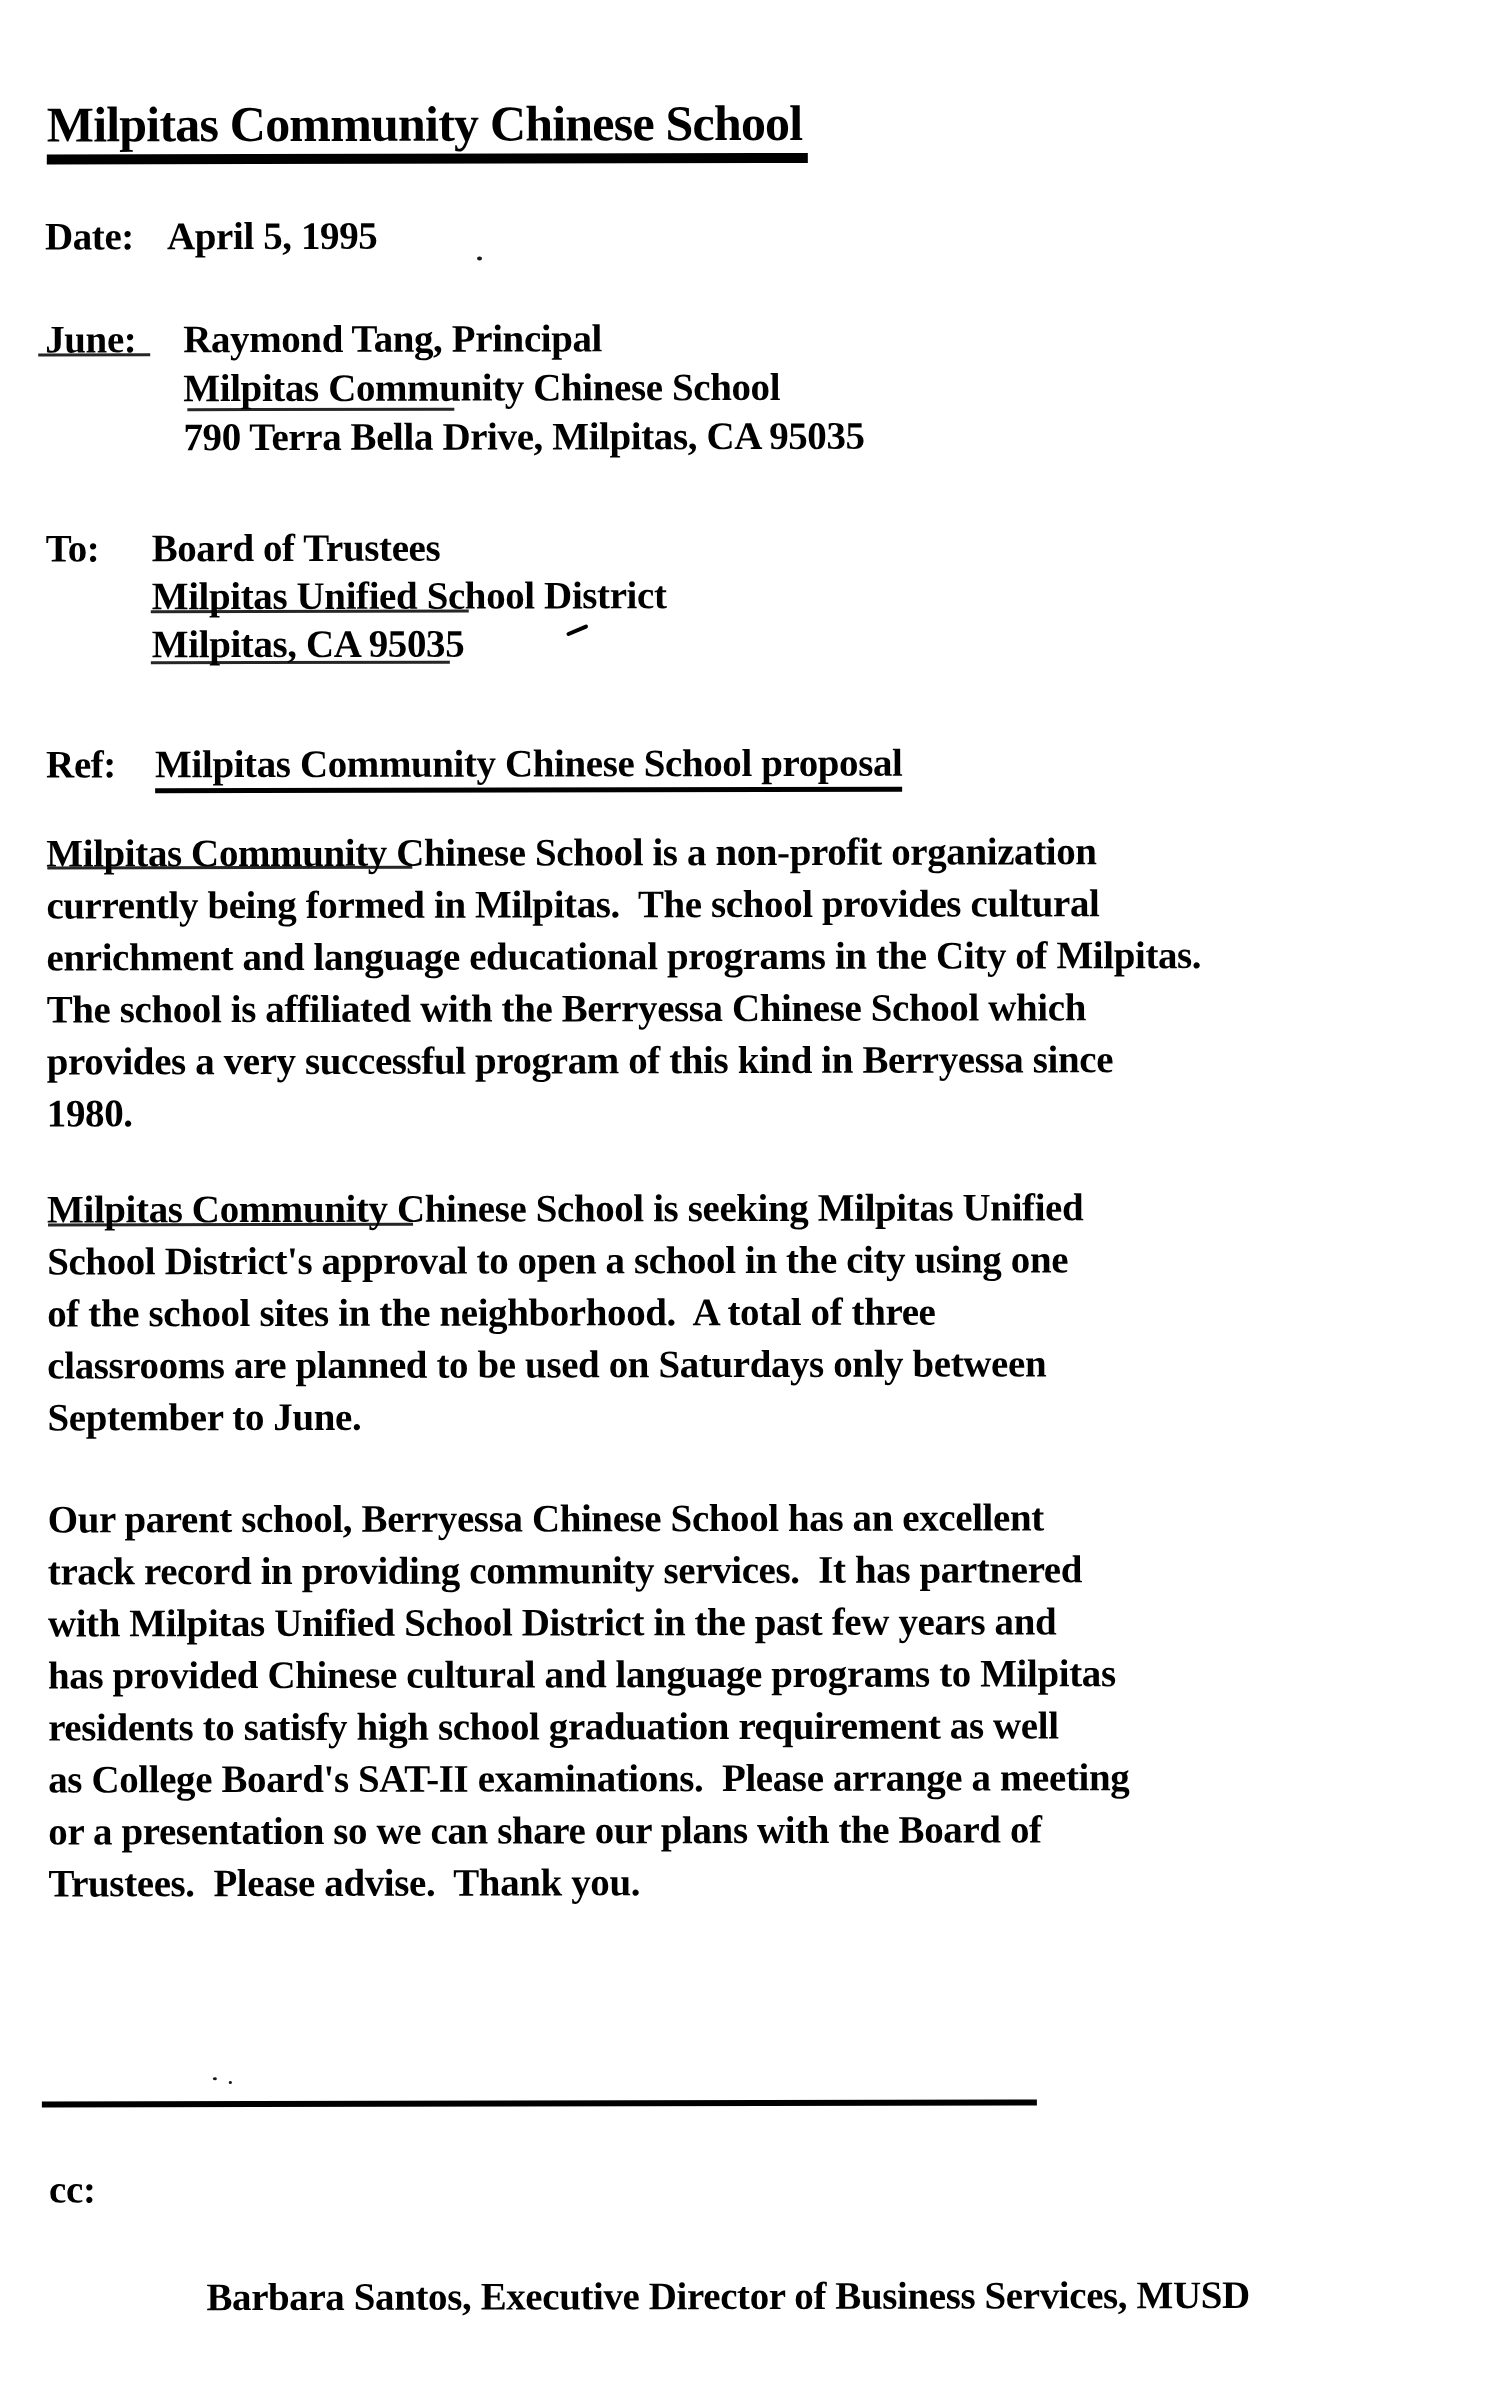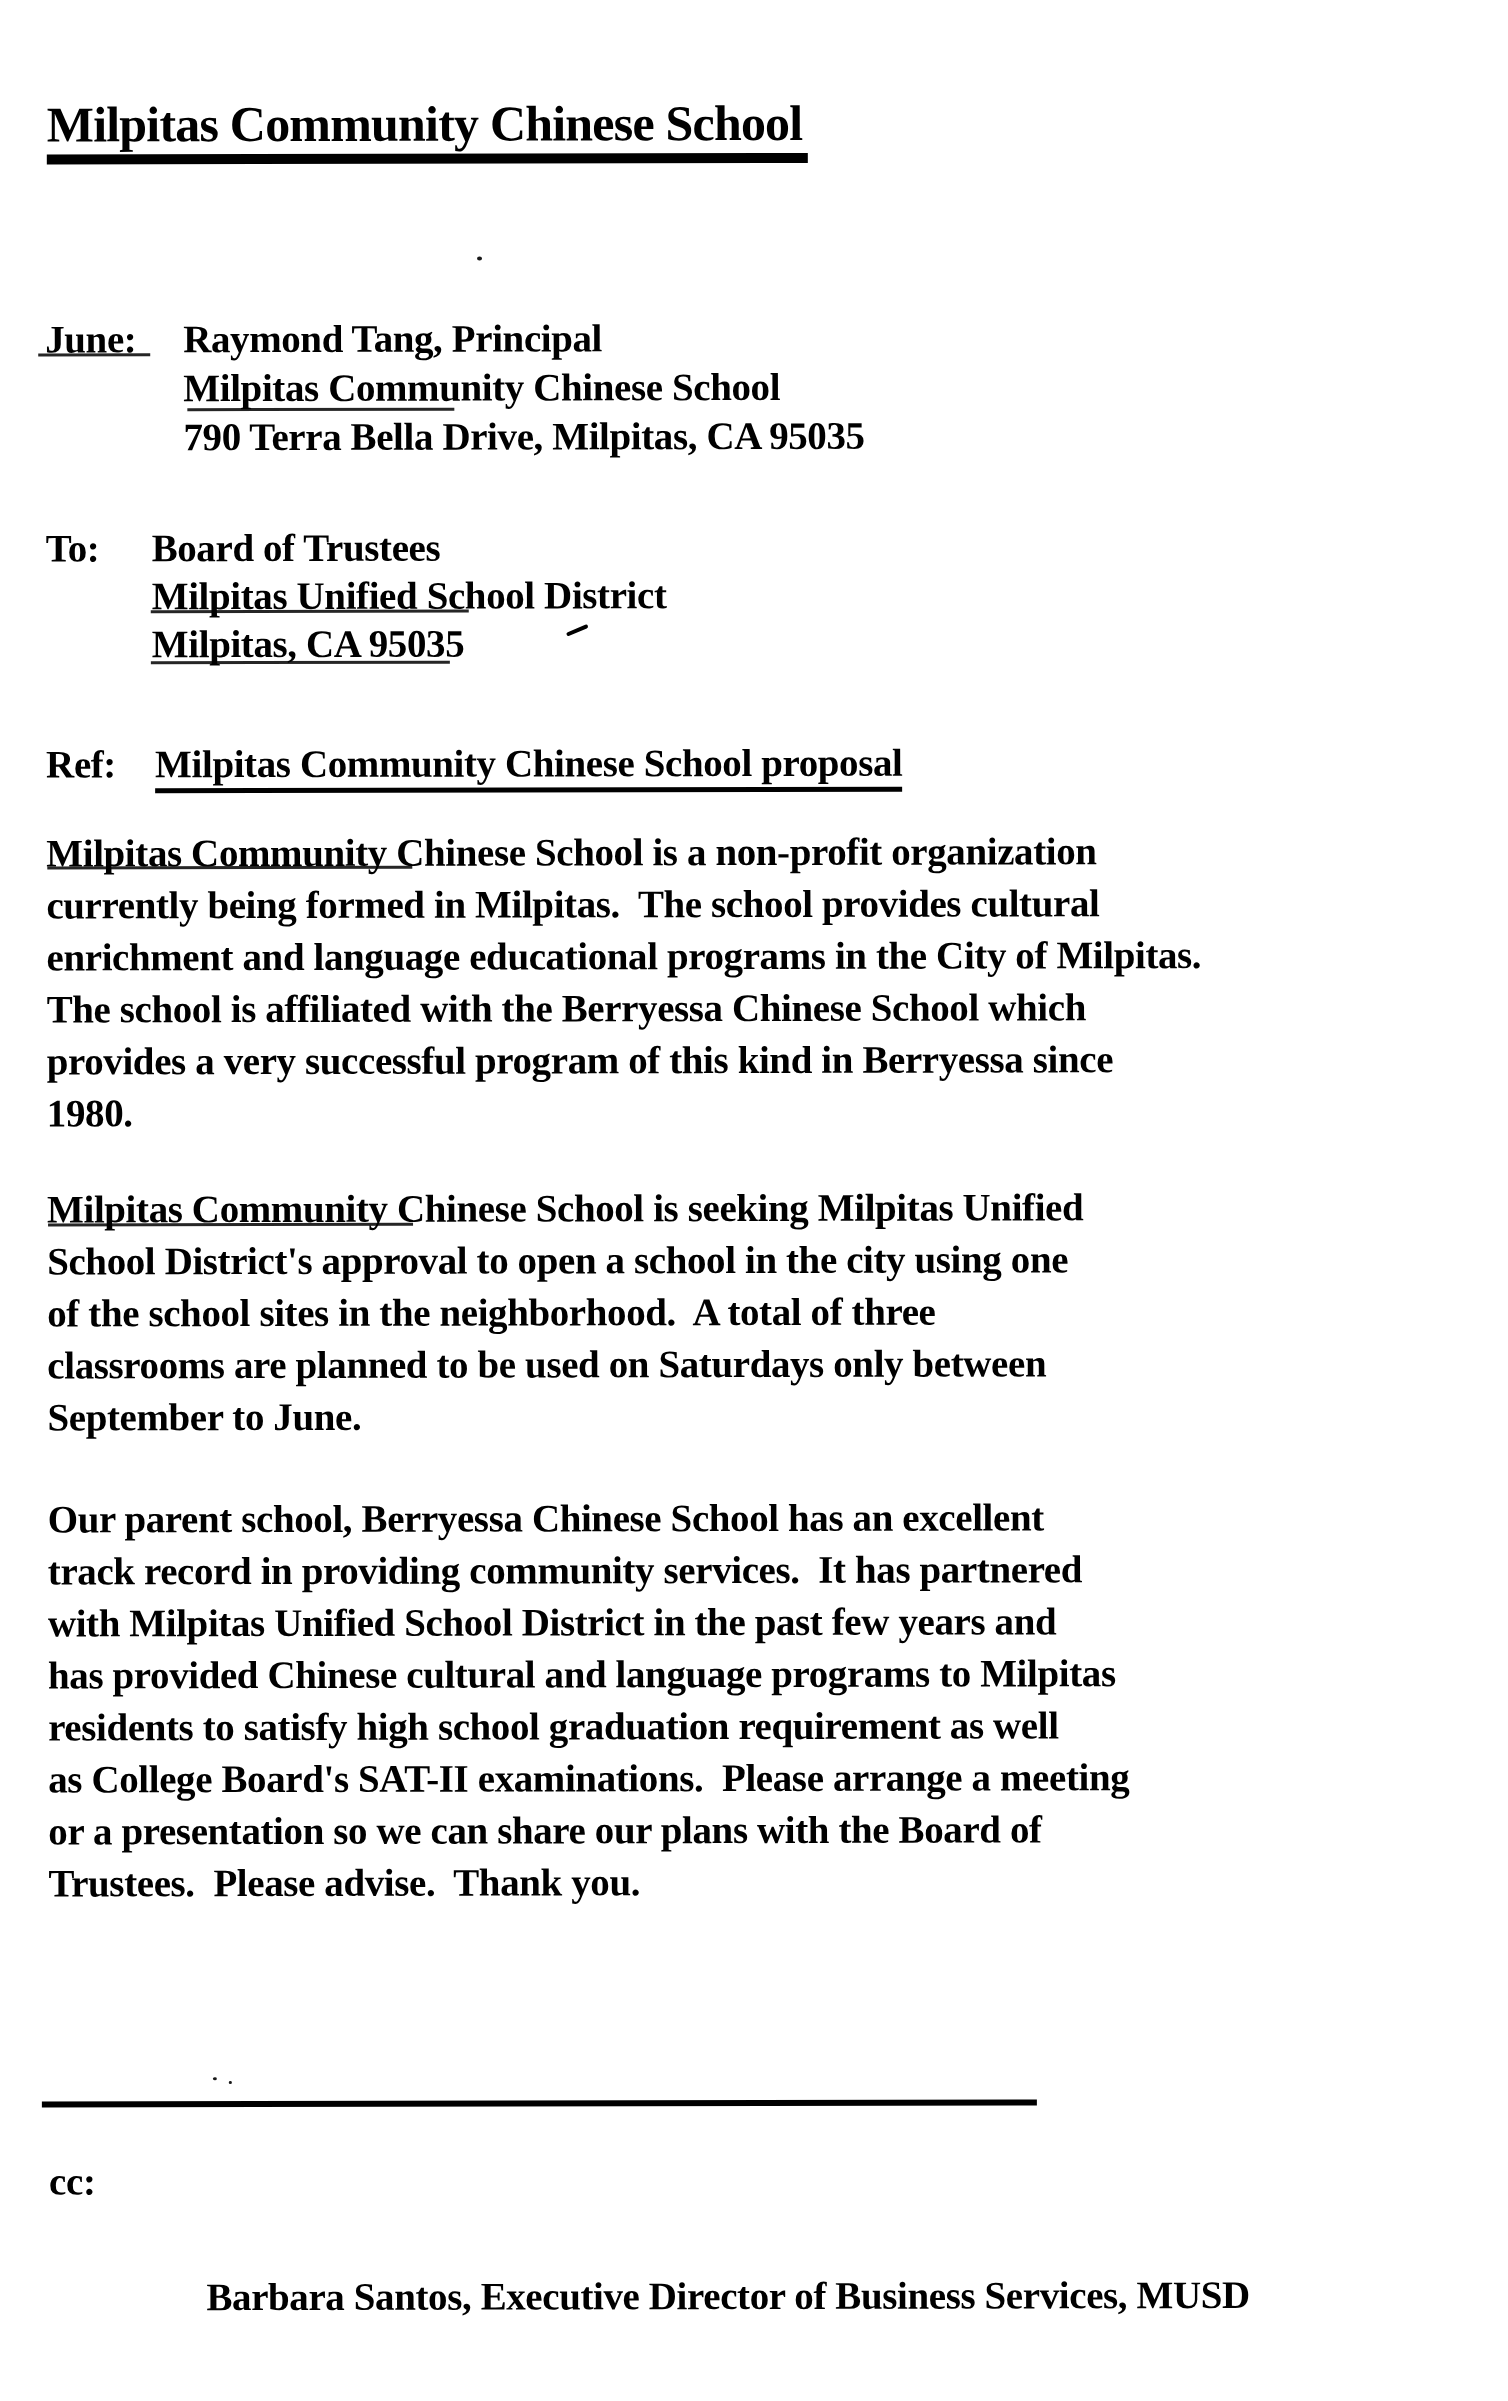--- a/index.html
+++ b/index.html
@@ -18,33 +18,37 @@
     display:inline-block;border-bottom:10px solid #000;padding-right:5px;
     white-space:pre;
   }
   .block{position:absolute;left:47px;font-size:39px;line-height:49px;letter-spacing:-0.4px;}
   .block .lbl{position:absolute;left:0;top:0;white-space:pre;}
   .indent{display:block;white-space:pre;}
   .para{position:absolute;left:47px;font-size:39px;line-height:52px;letter-spacing:-0.4px;}
   .para .pl{white-space:pre;}
   .ccblock{position:absolute;left:47px;font-size:39px;line-height:58px;letter-spacing:-0.4px;}
   .ccrow{position:relative;padding-left:101px;white-space:pre;}
-  .ccrow .lbl{position:absolute;left:0;top:0;}
+  .ccrow .lbl{position:absolute;left:0;top:8px;}
   .refsubject{display:inline-block;border-bottom:5px solid #000;white-space:pre;}
   .art{position:absolute;background:#000;}
   .ghost{opacity:.85;}
   .speck{border-radius:50%;opacity:.9;}
 </style>
 </head>
 <body>
 
 <div class="page">
 
   <div class="title">Milpitas Community Chinese School</div>
 
+  <div class="block" style="top:210px;padding-left:122px;">
+    <span class="lbl">Date:</span>
+    <span class="indent">April 5, 1995</span>
+  </div>
 
   <div class="block" style="top:313px;padding-left:138px;">
     <span class="lbl">June:</span>
     <span class="indent">Raymond Tang, Principal</span>
     <span class="indent">Milpitas Community Chinese School</span>
     <span class="indent">790 Terra Bella Drive, Milpitas, CA 95035</span>
   </div>
 
   <div class="block" style="top:523px;padding-left:106px;line-height:48px;">
     <span class="lbl">To:</span>

